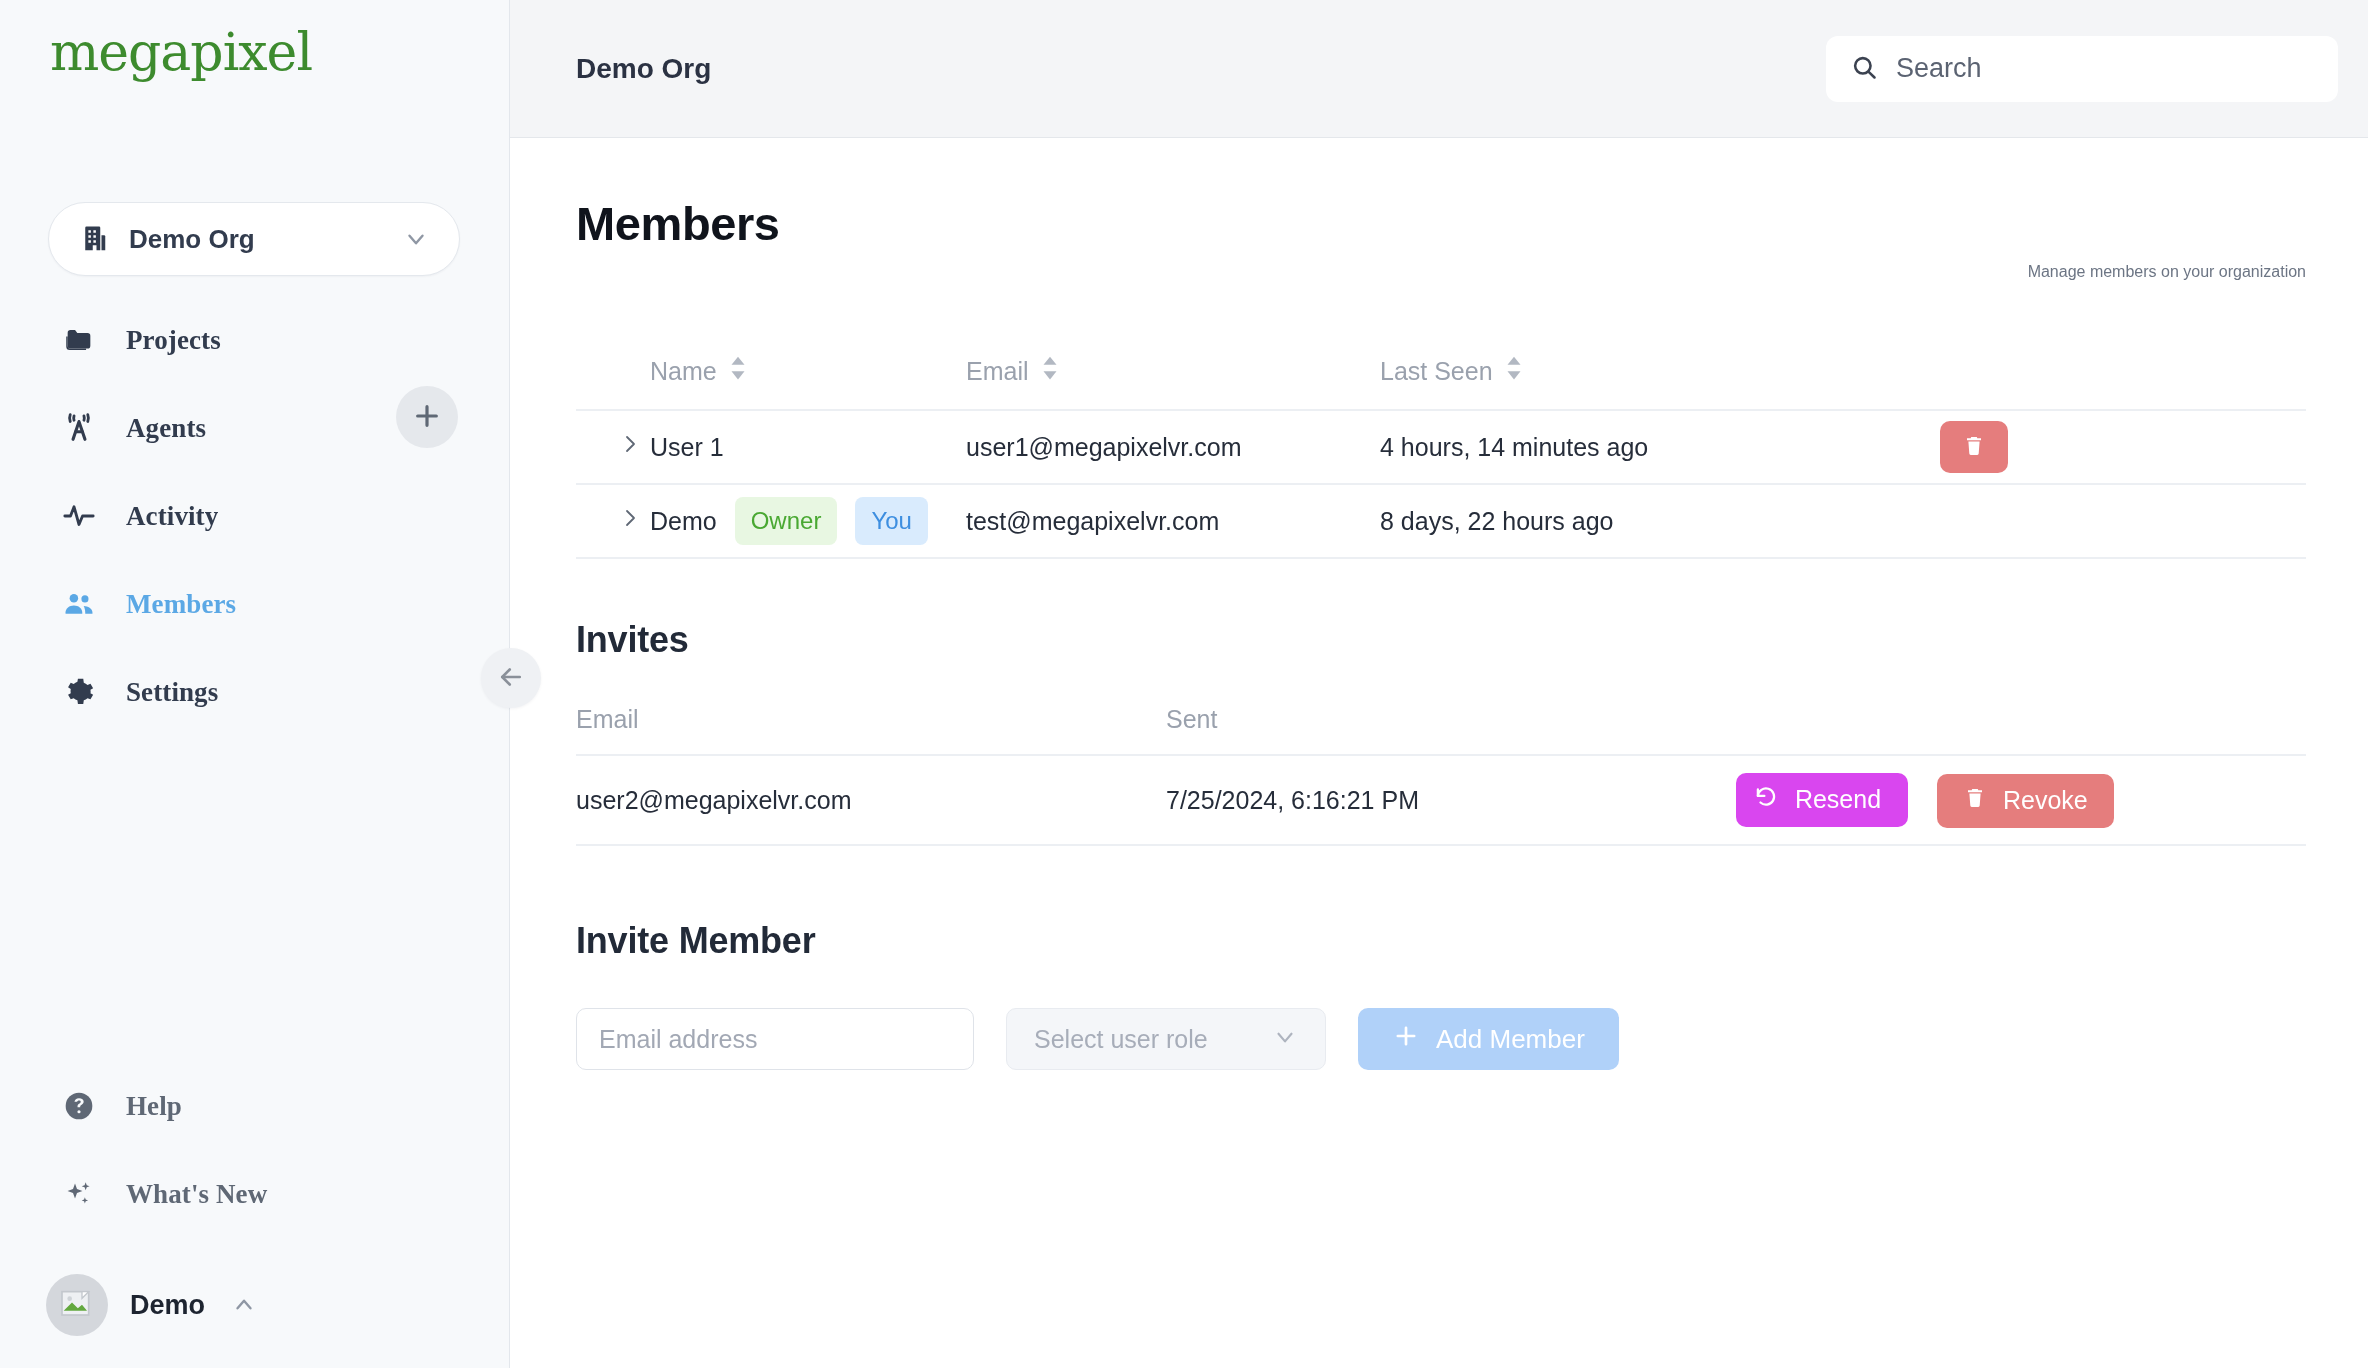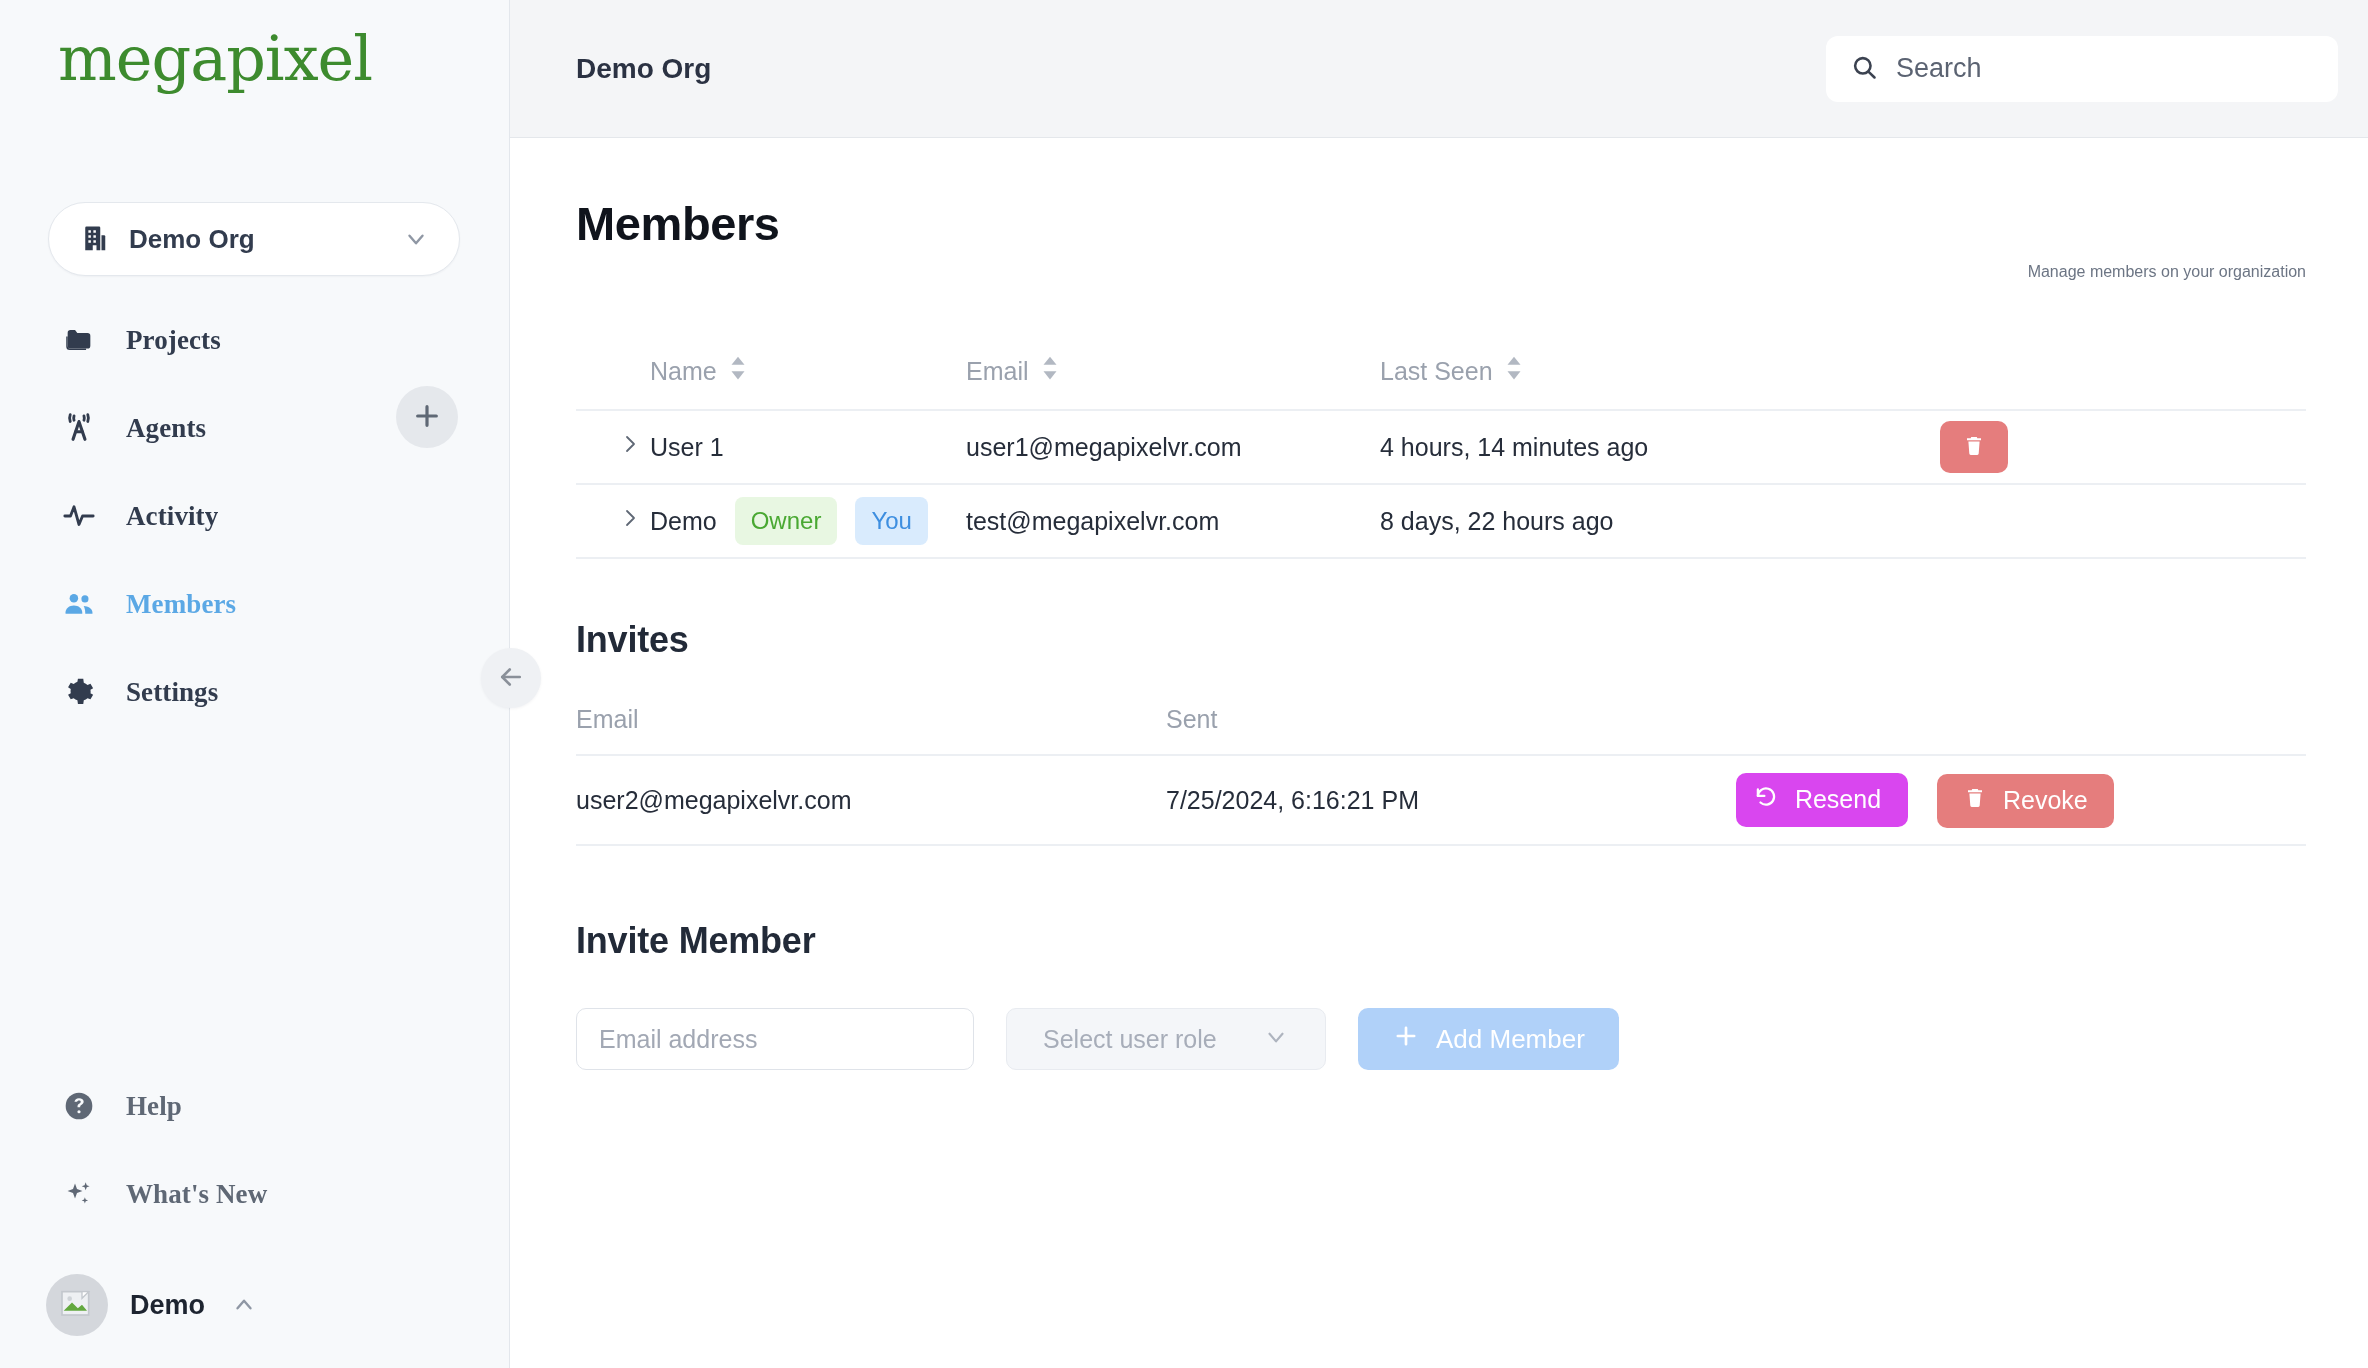--- a/index.html
+++ b/index.html
@@ -13,23 +13,23 @@
 
   
   .sidebar {
     width: 510px; height: 1368px;
     background: #f7f9fb;
     border-right: 1px solid #e3e7ec;
     position: relative;
     flex: 0 0 510px;
   }
   .logo {
-    position: absolute; left: 58px; top: 22px;
+    position: absolute; left: 50px; top: 22px;
     font-family: "DejaVu Serif", "Liberation Serif", serif;
-    font-size: 62px; font-weight: 400; letter-spacing: -1px;
+    font-size: 52px; font-weight: 400; letter-spacing: -1px;
     color: #3d8b2e;
   }
   .org-switcher {
     position: absolute; left: 48px; top: 202px;
     width: 412px; height: 74px;
     background: #ffffff;
     border: 1px solid #e4e8ed;
     border-radius: 37px;
     display: flex; align-items: center;
     padding: 0 26px 0 28px;
@@ -171,21 +171,21 @@
   .invite-member-title { margin-top: 74px; }
   .invite-form { margin-top: 46px; display: flex; align-items: center; gap: 32px; }
   .email-field {
     width: 398px; height: 62px; border: 1px solid #dfe3e9; border-radius: 10px;
     background: #ffffff; padding: 0 22px; outline: none;
     font-family: "Liberation Sans", sans-serif; font-size: 25px; color: #3b4250;
   }
   .email-field::placeholder { color: #a2a8b4; }
   .role-select {
     width: 320px; height: 62px; border: 1px solid #e8ebf0; border-radius: 10px;
-    background: #f4f6f9; padding: 0 36px; display: flex; align-items: center;
+    background: #f4f6f9; padding: 0 27px; display: flex; align-items: center;
     cursor: pointer;
   }
   .role-select .role-text { font-size: 25px; color: #a7adb9; flex: 1; }
   .btn-add {
     background: #b0d1f9; height: 62px; border-radius: 10px; padding: 0 34px;
     font-size: 26px; font-weight: 500; min-width: 184px;
   }
 </style>
 </head>
 <body>

